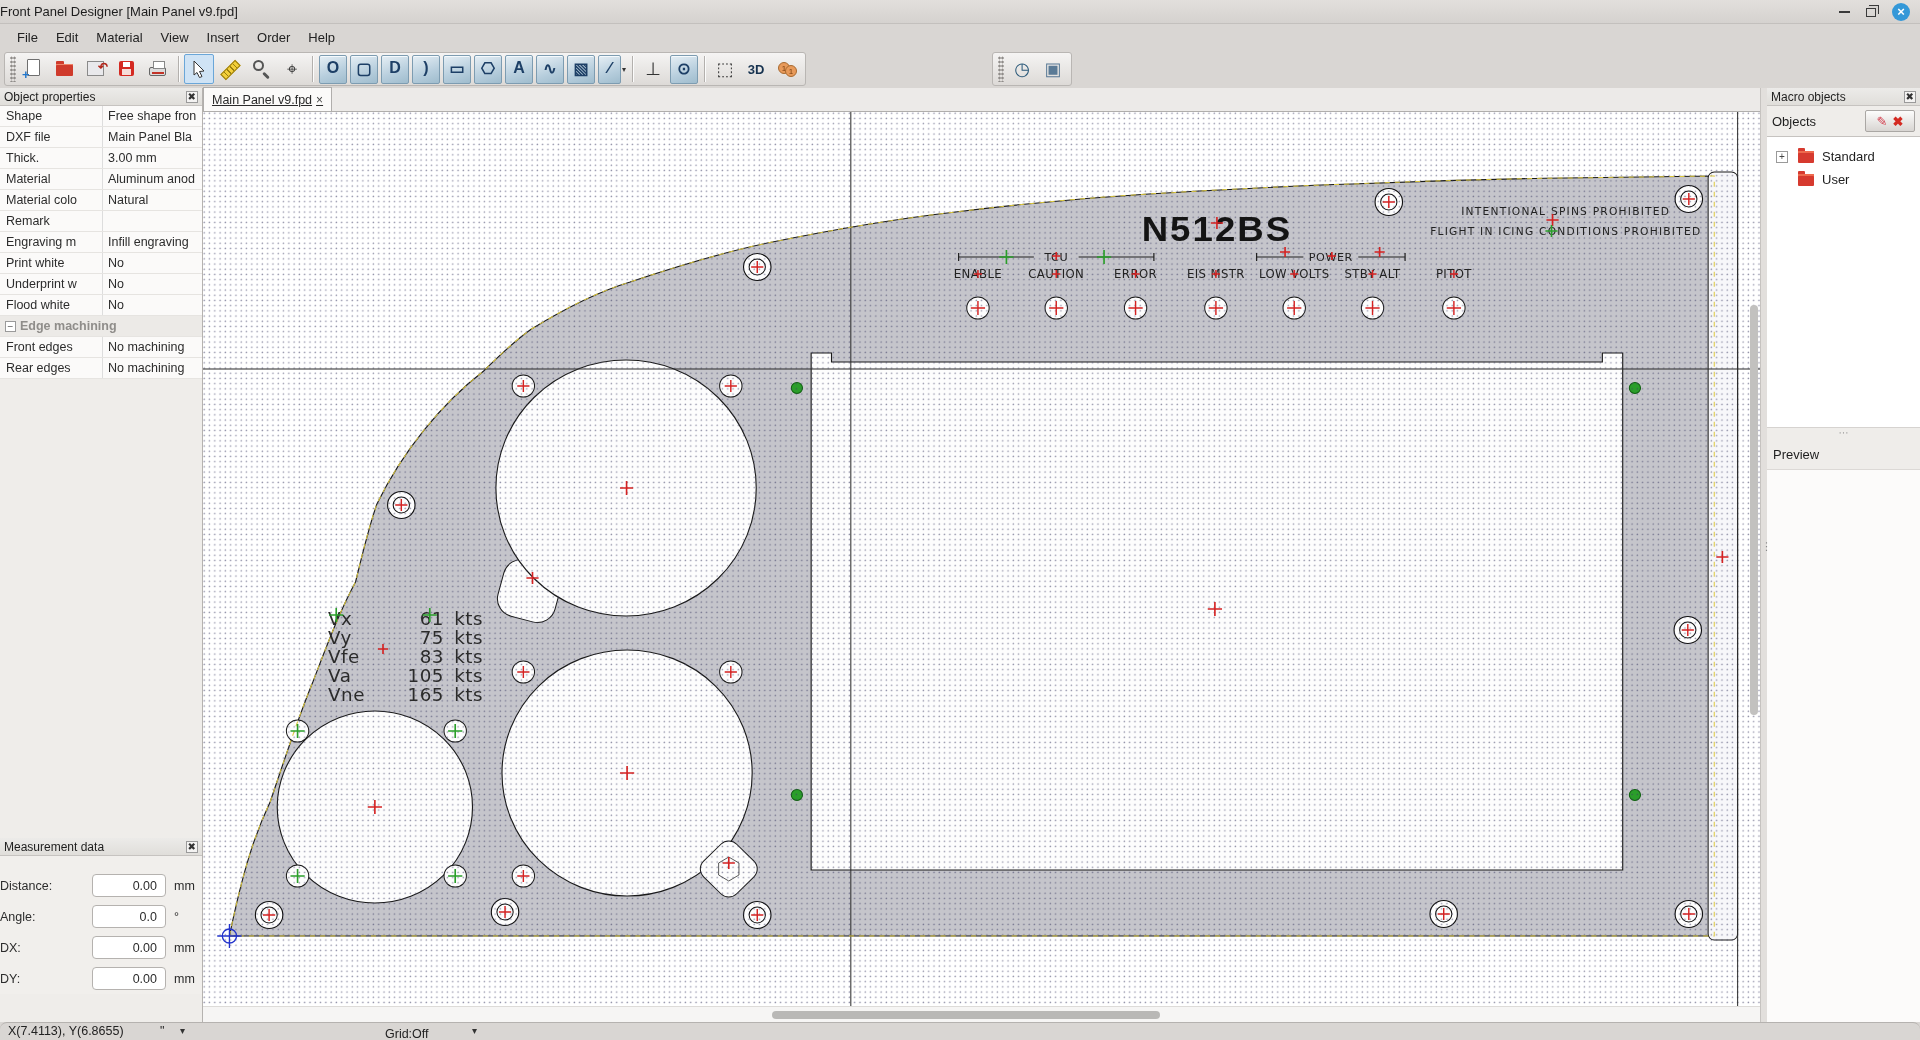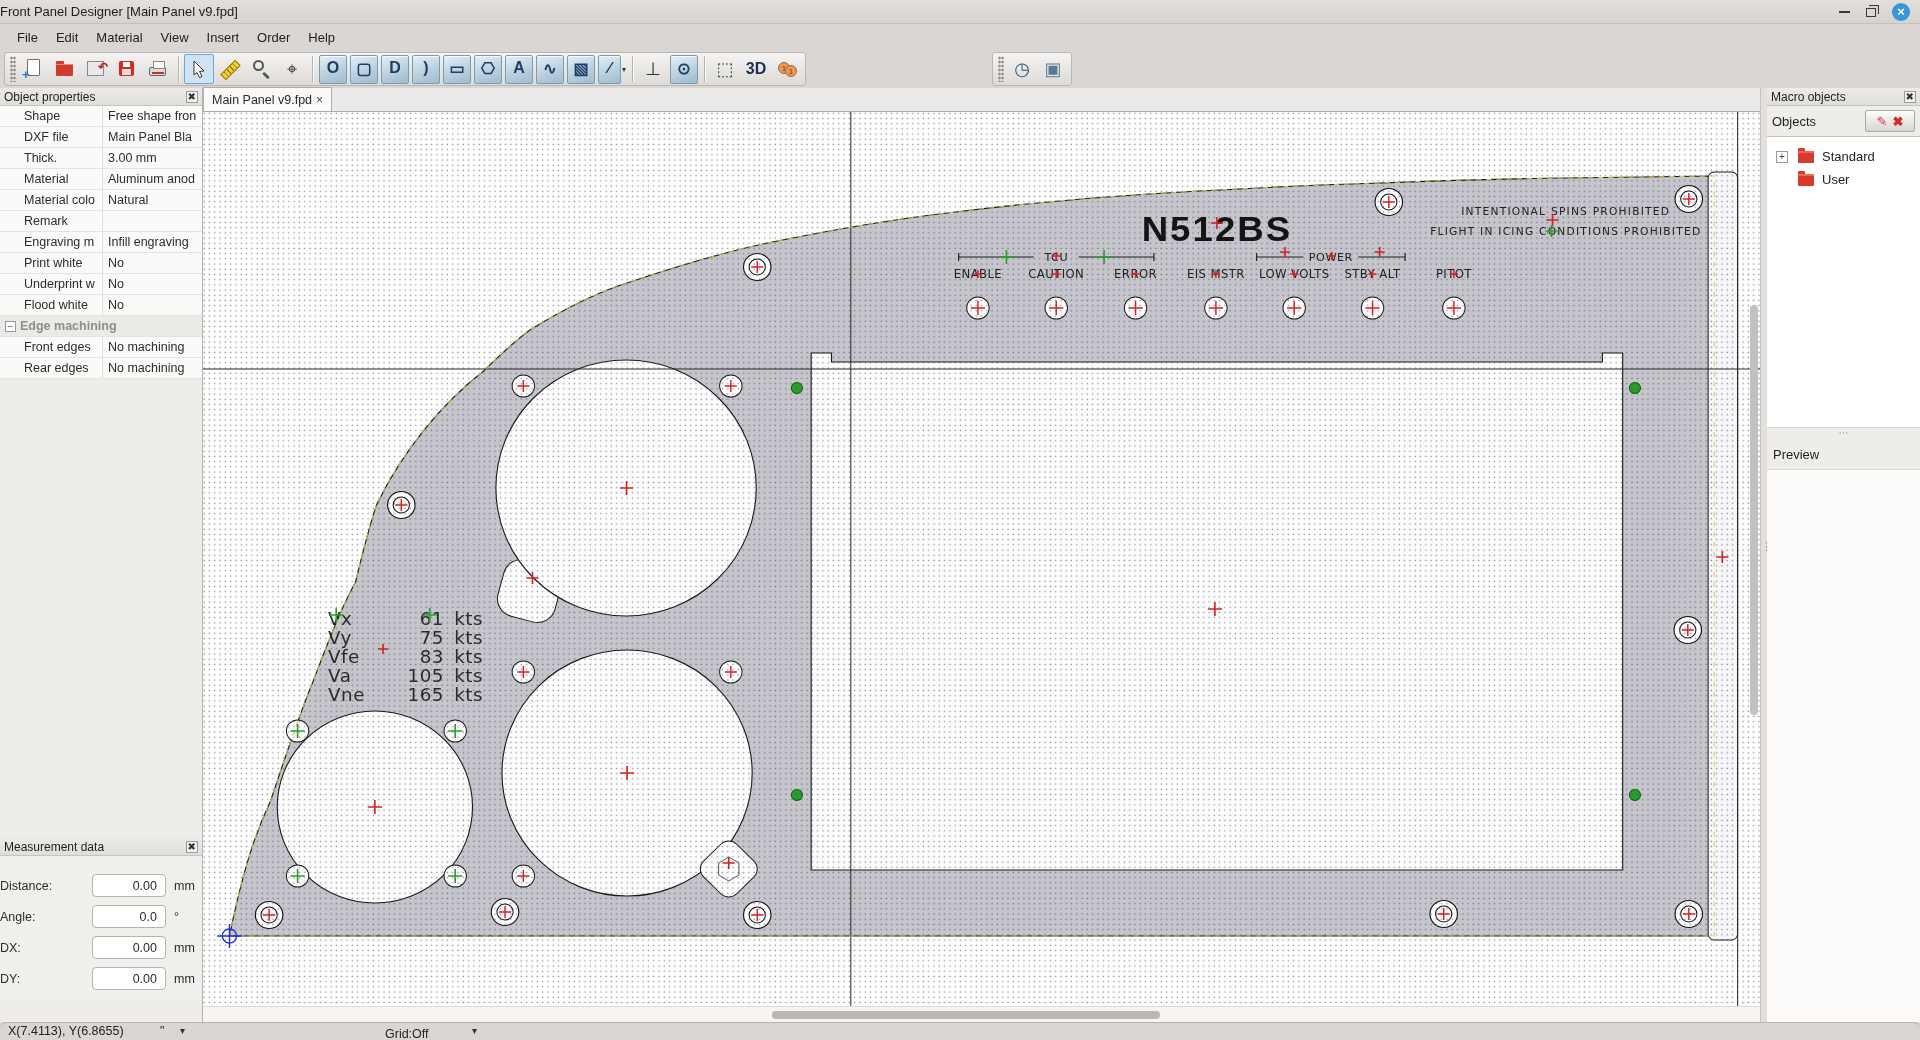--- a/index.html
+++ b/index.html
@@ -50,53 +50,53 @@
   .ic-printer { position:absolute; left:2px; top:9px; width:17px; height:9px; background:#dcdcdc; border:1px solid #666; border-radius:2px; }
   .ic-printer::before { content:""; position:absolute; top:-7px; left:3px; width:10px; height:6px; background:#fff; border:1px solid #888; }
   .ic-printer::after { content:""; position:absolute; bottom:1px; left:2px; width:12px; height:2px; background:#c23327; }
   .ic-ruler { position:absolute; left:1px; top:8px; width:21px; height:8px; background:#f3cf3a; border:1px solid #9a7d10;
     transform:rotate(-45deg); background-image:repeating-linear-gradient(90deg, transparent 0 3px, #9a7d10 3px 4px); }
   .ic-lens { position:absolute; left:3px; top:2px; width:11px; height:11px; border:2px solid #555; border-radius:50%; }
   .ic-lens-h { position:absolute; right:2px; bottom:3px; width:8px; height:3px; background:#555; transform:rotate(45deg); border-radius:2px; }
   .glyph-ic { font-size:18px; color:#333; line-height:1; }
   .coin { position:absolute; width:12px; height:12px; border-radius:50%; background:#e89a5a; border:1px solid #a86a30; color:#7a3f10; font-size:8px; text-align:center; line-height:11px; }
   .coin.c1 { left:2px; top:4px; } .coin.c2 { left:9px; top:7px; }
-  .threed-g { font-size:16px; font-weight:bold; color:#16324f; }
+  .threed-g { font-size:13px; font-weight:bold; color:#16324f; }
 
   
   .main { flex:1; display:flex; min-height:0; }
 
   
   .left-col { width:203px; background:#efedea; border-right:1px solid #b5b2af; display:flex; flex-direction:column; }
   .panel-header { height:18px; background:linear-gradient(#ecebe9,#e0deda); border-bottom:1px solid #c6c3c0;
     display:flex; align-items:center; font-size:12px; color:#1e1e1e; padding:8px 4px; }
   .panel-header .ph-title { flex:1; }
   .panel-close { font-size:10px; color:#333; border:1px solid #9a9a9a; padding:0 1px; line-height:10px; background:#f4f3f2; }
   .prop-row { height:21px; display:flex; align-items:center; background:#fbfaf9; border-bottom:1px solid #e6e4e1; font-size:12.5px; color:#2c2c2c; }
-  .prop-label { width:103px; padding-left:24px; white-space:nowrap; overflow:hidden; border-right:1px solid #ddd; align-self:stretch; display:flex; align-items:center; }
+  .prop-label { width:103px; padding-left:6px; white-space:nowrap; overflow:hidden; border-right:1px solid #ddd; align-self:stretch; display:flex; align-items:center; }
   .prop-value { flex:1; padding-left:5px; white-space:nowrap; overflow:hidden; }
   .prop-row.section { background:#eceae7; color:#8f8d8a; font-weight:bold; }
   .prop-row.section .sec-box { width:11px; height:11px; border:1px solid #9a9a9a; background:#fff; color:#555; font-weight:normal;
     font-size:10px; line-height:9px; text-align:center; margin:0 4px 0 5px; }
   .op-body-rest { flex:1; background:#efedea; }
 
   
   .md-panel { height:178px; margin-bottom:6px; }
   .md-body { background:#f1efec; padding-top:14px; }
   .md-row { display:flex; align-items:center; height:31px; font-size:12.5px; color:#2c2c2c; }
   .md-label { width:82px; }
   .md-input { width:74px; height:23px; background:#fff; border:1px solid #b5b2af; border-radius:4px;
     margin-left:10px; display:flex; align-items:center; justify-content:flex-end; padding-right:8px; font-size:12.5px; }
   .md-unit { margin-left:8px; }
 
   
   .center-col { flex:1; display:flex; flex-direction:column; background:#fff; min-width:0; }
   .tabbar { height:24px; background:#eceae8; border-bottom:1px solid #b0aeac; display:flex; align-items:flex-end; }
   .tab { height:24px; background:#fbfaf9; border:1px solid #b0aeac; border-bottom:none; display:flex; align-items:center;
-    padding:0 8px; font-size:12.5px; color:#2a2a2a; gap:4px; margin-left:0; }
+    padding:0 8px; font-size:12.5px; color:#2a2a2a; gap:4px; margin-left:0;text-decoration:underline; }
   .tab-close { font-size:12px; color:#444; }
   .canvas-wrap { flex:1; position:relative; min-height:0; }
   .canvas-wrap svg { position:absolute; inset:0; width:100%; height:100%; }
   .vscroll { position:absolute; right:0px; top:0; width:12px; height:100%; }
   .vscroll-thumb { position:absolute; right:2px; top:193px; width:8px; height:410px; background:#c2c1bf; border-radius:4px; }
   .hscroll { height:16px; background:#f6f5f4; border-top:1px solid #dddbd8; position:relative; }
   .hscroll-thumb { position:absolute; left:569px; top:4px; width:388px; height:8px; background:#b9b8b6; border-radius:4px; }
 
   
   .right-splitter { width:7px; background:#e2dfdc; border-left:1px solid #c6c3c0; position:relative; }

